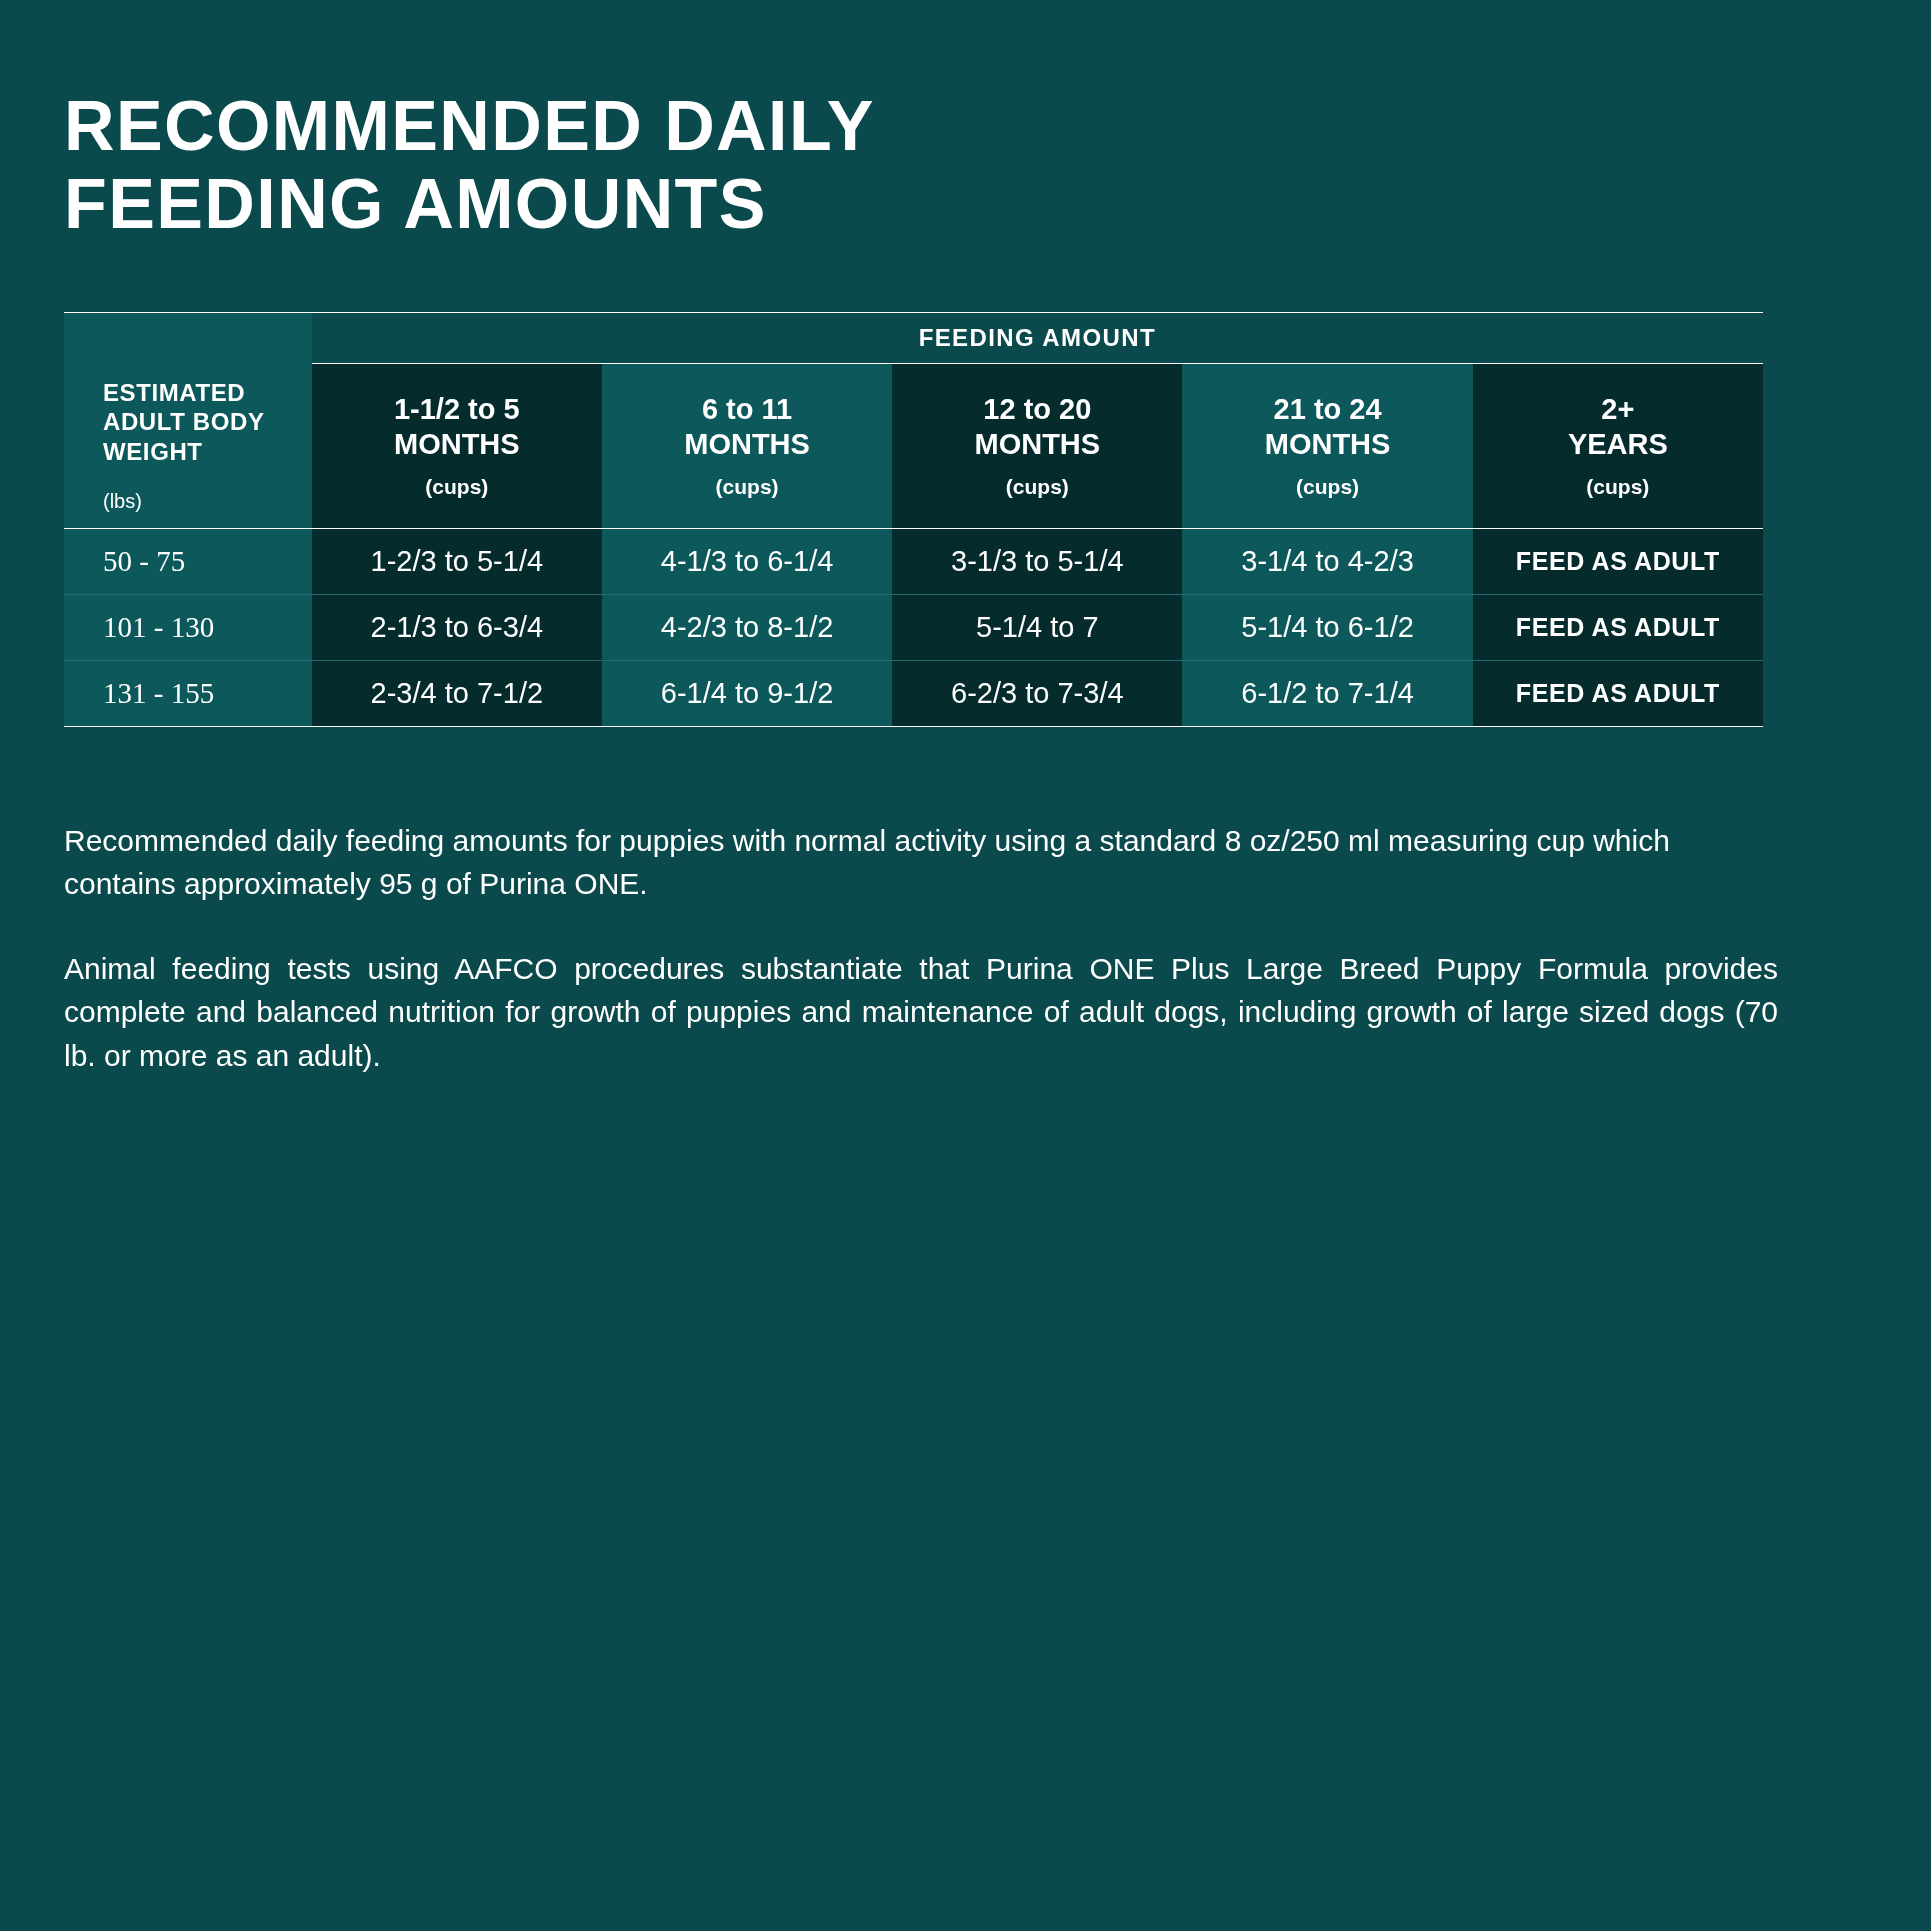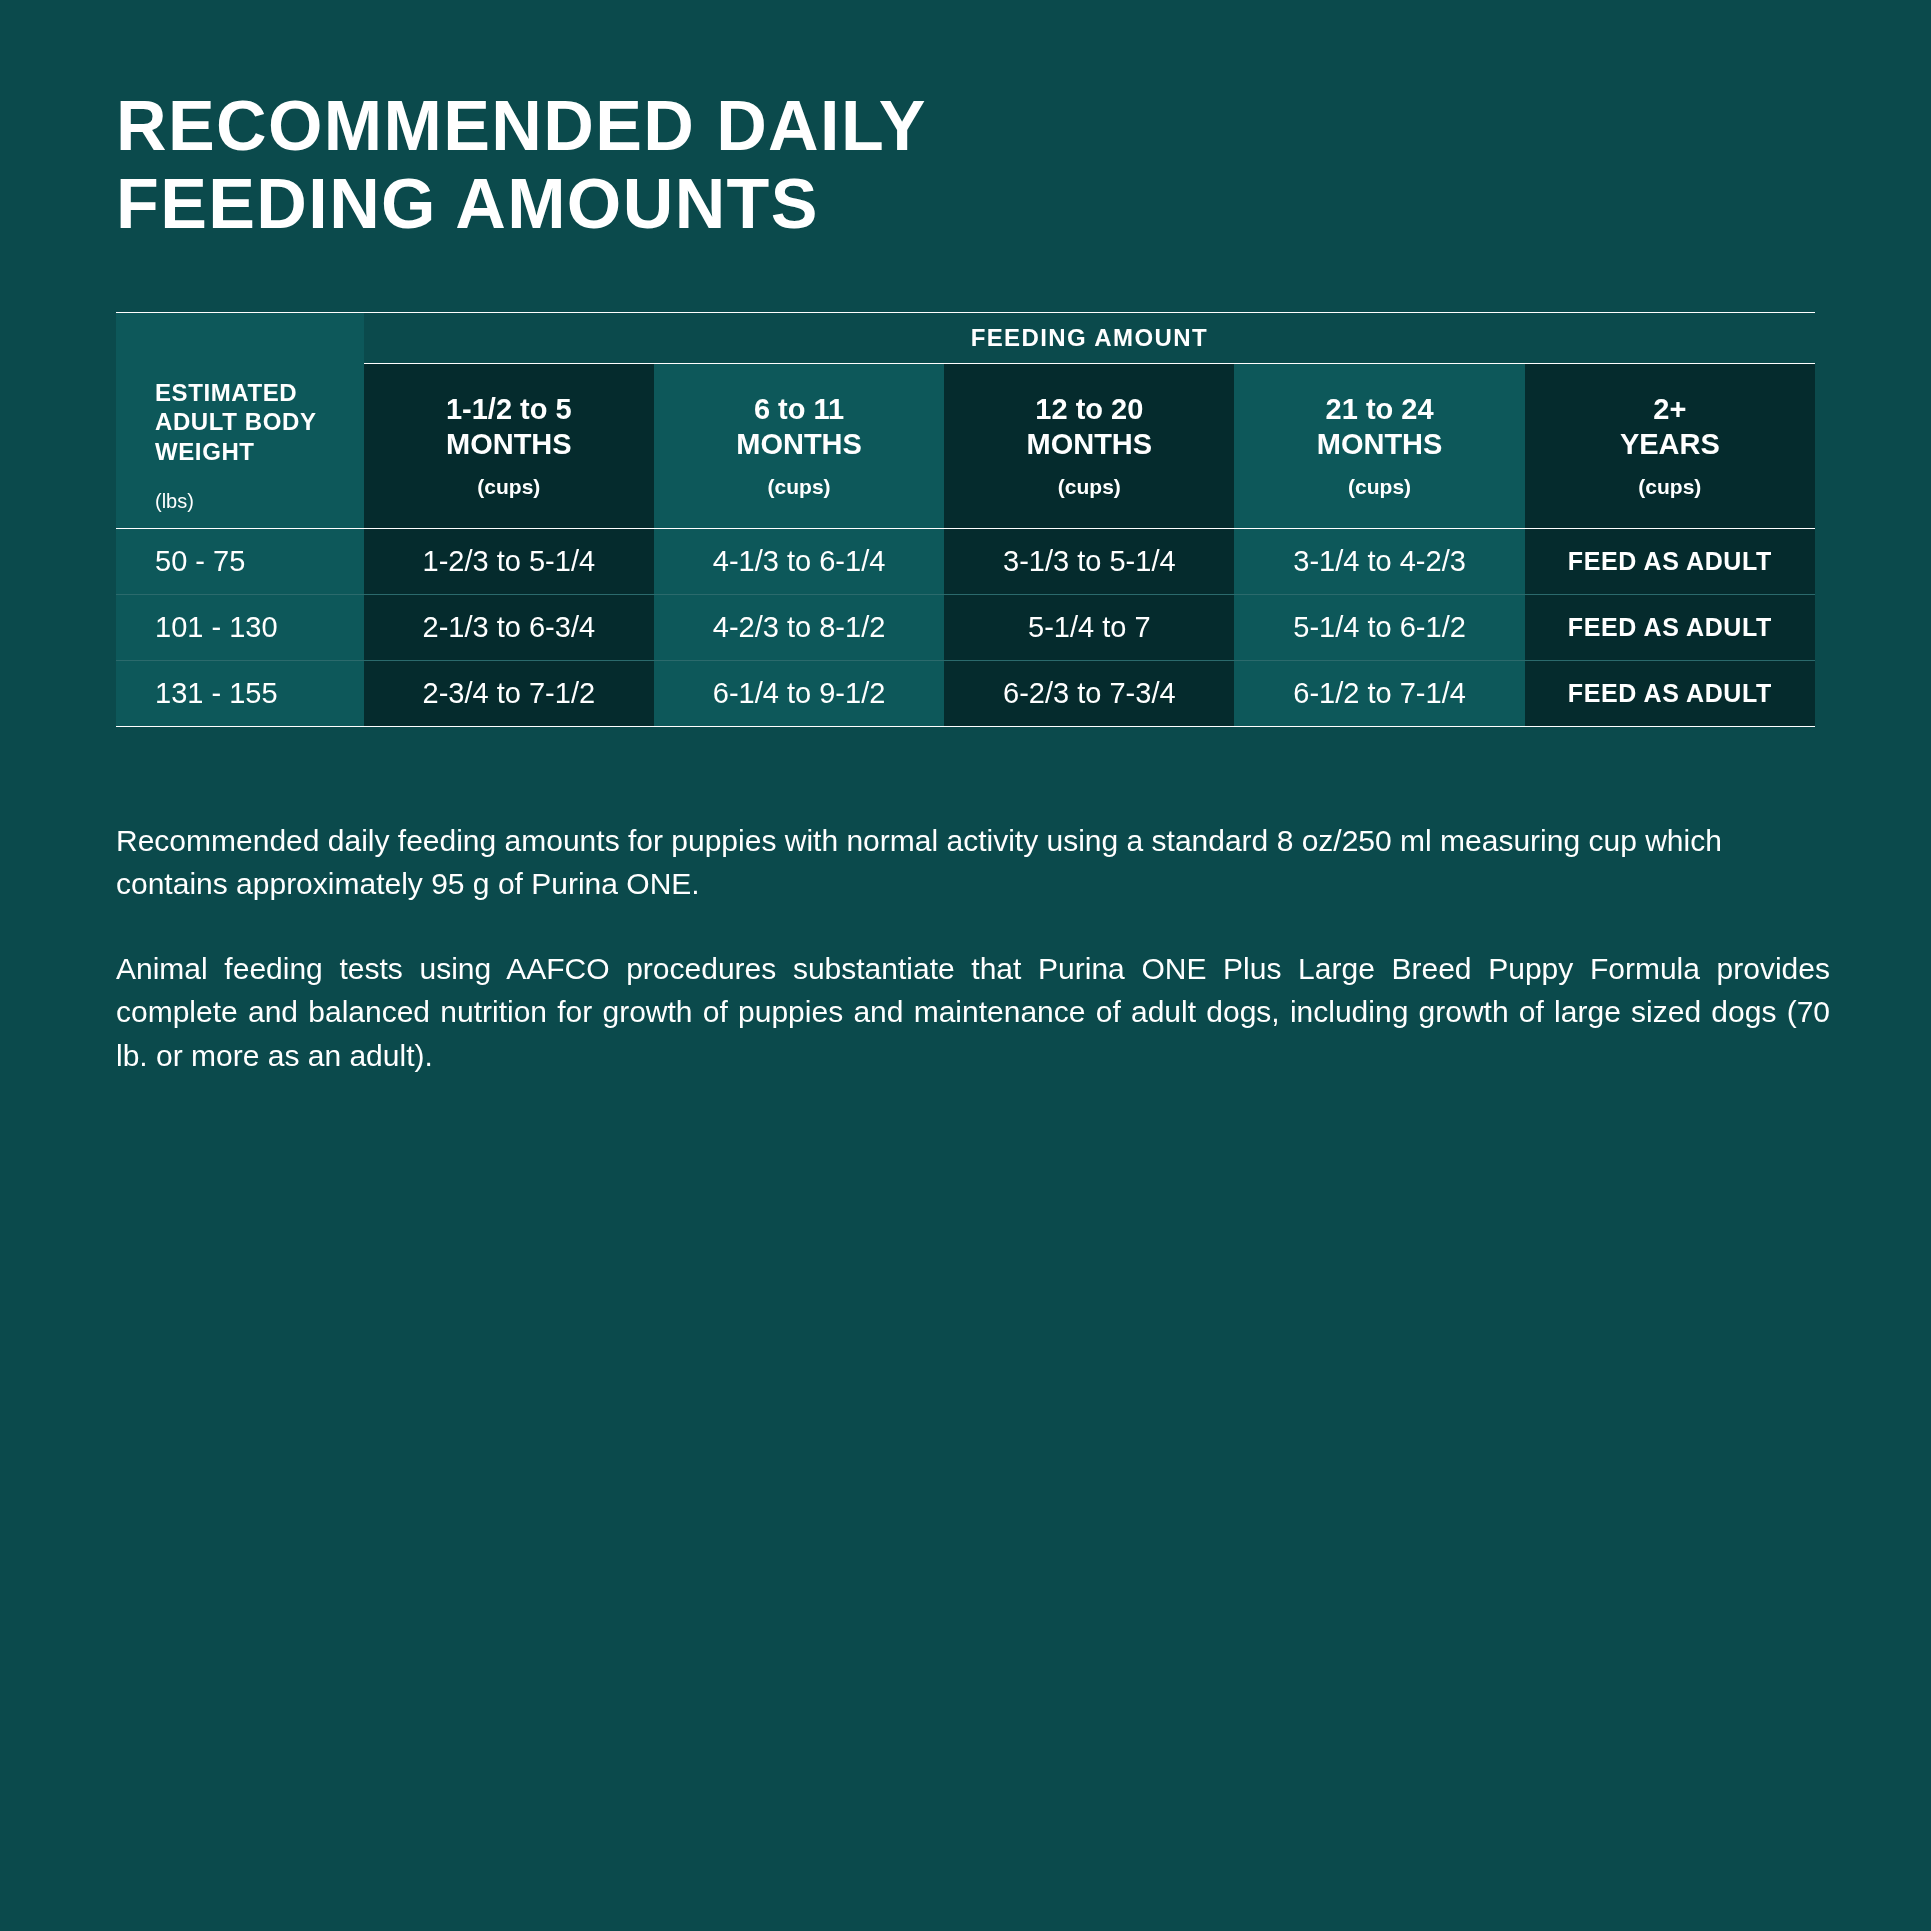--- a/index.html
+++ b/index.html
@@ -11,21 +11,21 @@
     height: 1931px;
     background: #0b4a4c;
     font-family: "Liberation Sans", sans-serif;
     color: #ffffff;
     overflow: hidden;
   }
   .page {
     width: 1931px;
     height: 1931px;
     box-sizing: border-box;
-    padding: 87px 116px 0 116px;
+    padding: 87px 116px 0 64px;
     position: relative;
   }
   .title {
     font-size: 70px;
     font-weight: bold;
     line-height: 1.12;
     letter-spacing: 1.4px;
     margin: 0 0 68px 0;
     max-width: 1255px;
   }
@@ -91,20 +91,21 @@
     font-size: 29px;
     border-bottom: 1.4px solid #2b6a6c;
   }
   tbody tr:last-child td {
     border-bottom: 1.9px solid #ffffff;
   }
   td.weight {
     text-align: left !important;
     padding-left: 39px !important;
     font-size: 29px;
+    font-family: Liberation Serif, serif;
   }
   td.adult {
     font-size: 25px;
     letter-spacing: 0.6px;
     font-weight: bold;
   }
   .notes {
     margin-top: 92px;
     width: 1714px;
   }

